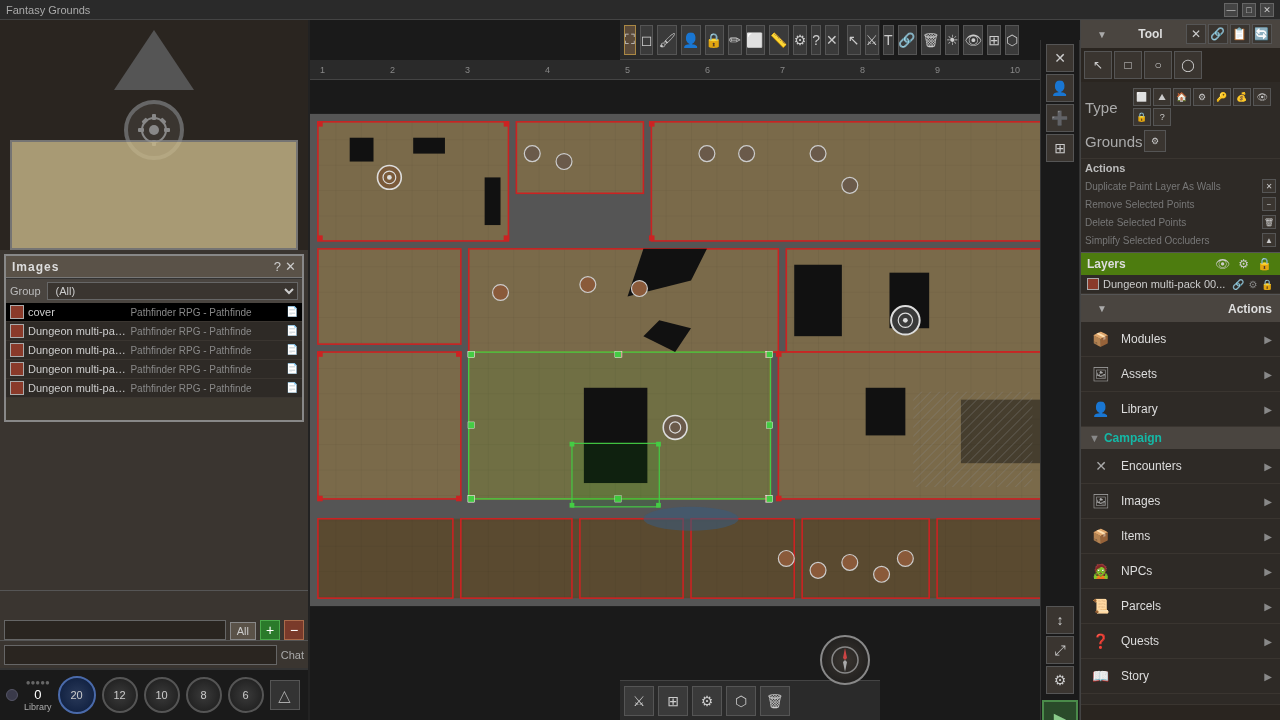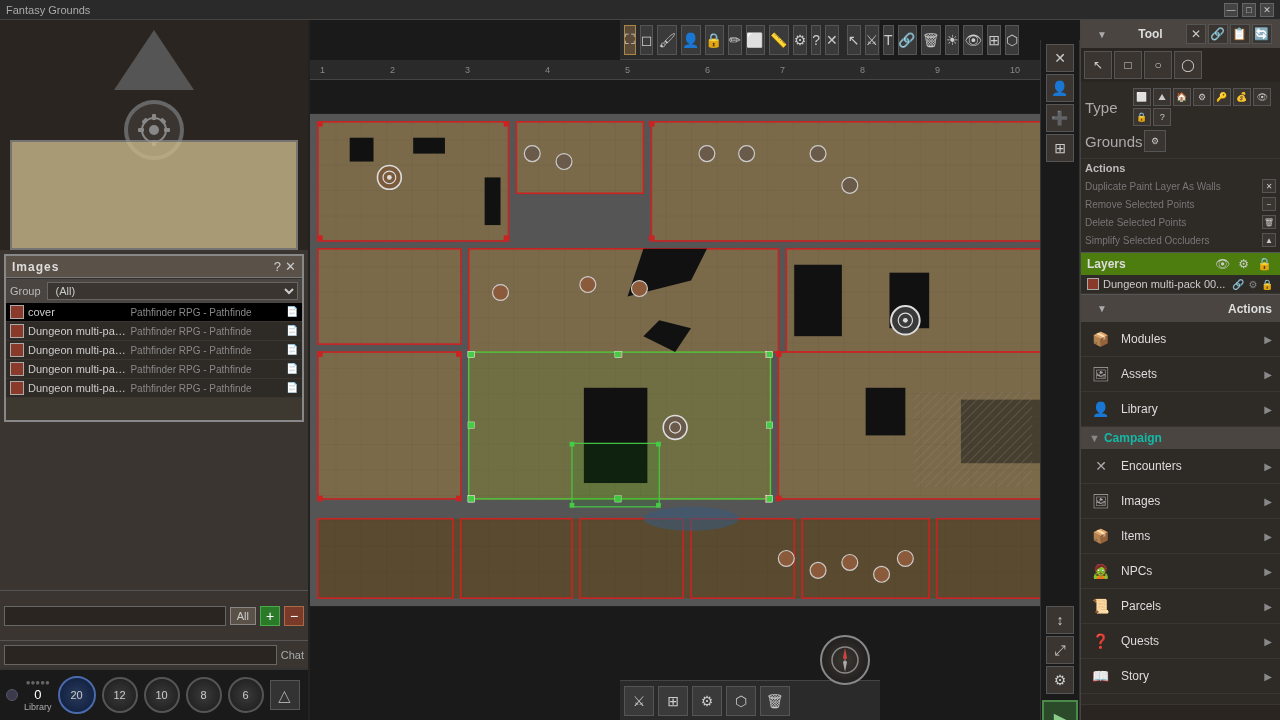--- a/index.html
+++ b/index.html
@@ -213,21 +213,21 @@
       font-size: 10px;
       margin-left: 2px;
     }
 
     
     #bottom-bar {
       height: 50px;
       background: #3a3530;
       border-top: 1px solid #555;
       display: flex;
-      align-items: center;
+      align-items: flex-end;
       padding: 0 4px;
       gap: 4px;
     }
 
     .search-input {
       flex: 1;
       background: #2a2520;
       border: 1px solid #666;
       color: #ccc;
       padding: 2px 4px;

